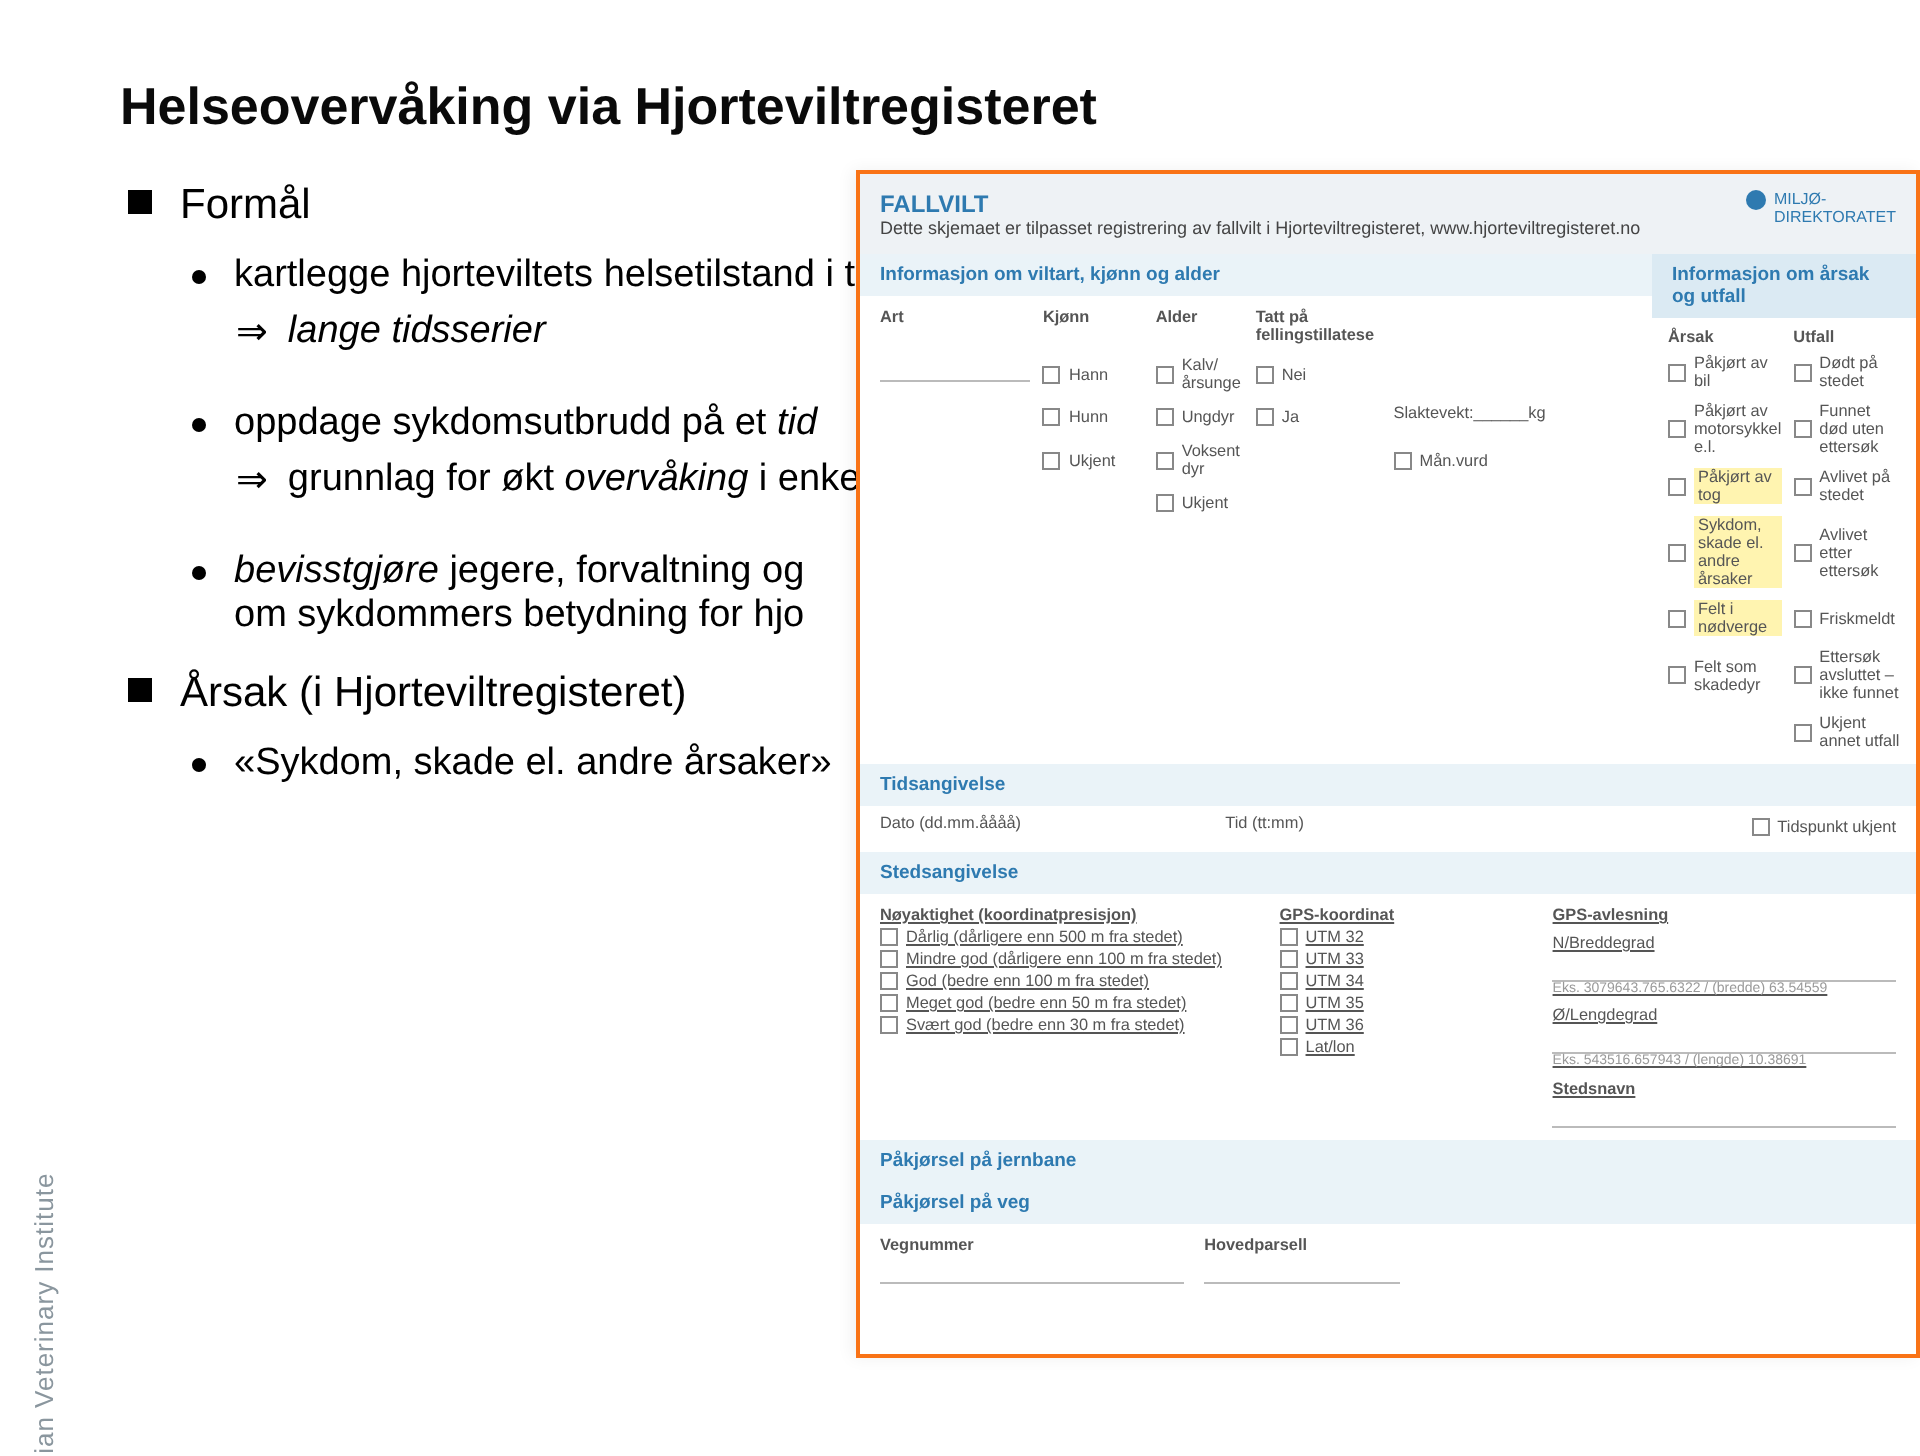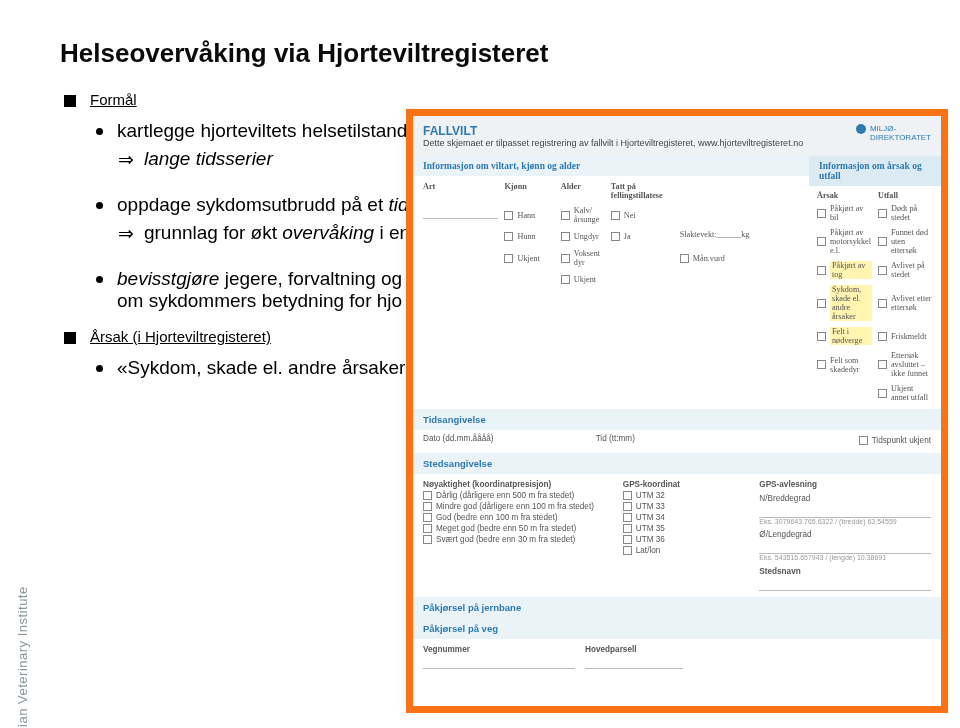--- a/index.html
+++ b/index.html
@@ -53,22 +53,21 @@
 }
 .square-bullet {
   width: 12px;
   height: 12px;
   background: #000;
   flex: 0 0 12px;
   margin-right: 14px;
   margin-top: 4px;
 }
 .square-label {
-  font-size: 15px;
-  text-decoration: underline;
+  font-size: 21px;
 }
 .sub {
   padding-left: 32px;
   margin-bottom: 16px;
 }
 .dot-item {
   display: flex;
   align-items: flex-start;
   margin: 6px 0;
 }
@@ -96,30 +95,29 @@
   line-height: 24px;
 }
 .arrow-label {
   font-size: 19px;
 }
 
 
 .form-mock {
   position: absolute;
   top: 85px;
-  right: 12px;
+  right: 0;
   width: 528px;
   height: 590px;
   background: #fff;
-  border: 7px solid #f97316;
+  border: 2px solid #f97316;
   box-shadow: -2px 0 8px rgba(0,0,0,0.06);
   font-size: 8.2px;
   color: #555;
   overflow: hidden;
-  margin-top: 24px;
 }
 .form-header {
   background: #eef2f5;
   padding: 8px 10px;
   font-size: 9px;
   color: #444;
   display:flex;
   justify-content: space-between;
 }
 .form-title {
@@ -150,21 +148,20 @@
 .grid1 {
   display: grid;
   grid-template-columns: 1.2fr .8fr .7fr 1fr 1.1fr .7fr;
   gap: 4px 6px;
   padding: 6px 10px 8px 10px;
 }
 .sidecol {
   display:grid;
   grid-template-columns: 1.8fr 1.8fr 1.2fr;
   gap:0;
-  font-family:Liberation Serif, serif;
 }
 .check {
   display:flex;
   align-items:center;
   gap:4px;
   margin:2px 0;
 }
 .box {
   width:7px; height:7px; border:1px solid #888; background:#fff; flex:0 0 7px;
 }
@@ -193,20 +190,21 @@
   display:grid;
   grid-template-columns: 1fr 1fr 1fr;
   gap:6px 10px;
   padding:4px 10px 6px 10px;
 }
 .sted {
   display:grid;
   grid-template-columns: 1.05fr .7fr .95fr;
   gap:4px 10px;
   padding:6px 10px;
+  text-decoration:underline;
 }
 </style>
 </head>
 <body>
 
 <div class="sidebar">
   <div class="sidebar-label">Norwegian Veterinary Institute</div>
 </div>
 
 <div class="main">

